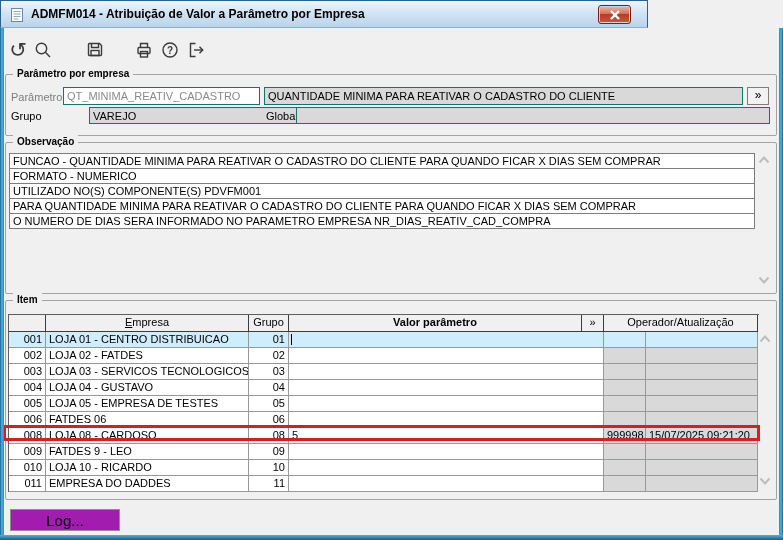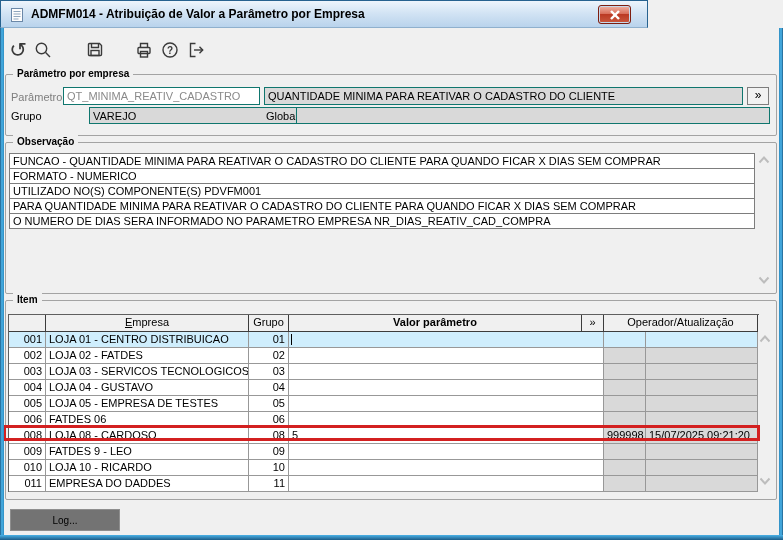--- a/index.html
+++ b/index.html
@@ -83,21 +83,21 @@
   .h-val { width:293px;font-weight:bold; } .h-chv { width:22px; } .h-opa { width:154px; }
   .grid-row.selected .cell { background:#cfeefd; }
   .caret { position:absolute; left:2px; top:2px; width:1px; height:11px; background:#000; }
   .red-box {
     position:absolute; left:-6px; top:-3px; width:757px; height:16px;
     border:3px solid #d32020; z-index:10; pointer-events:none;
   }
   
   .log-btn {
     position:absolute; left:10px; top:509px; width:110px; height:22px;
-    background:#737373; border:1px solid #8e8e8e; font-size:10px; cursor:pointer;
+    background:#a21caf; border:1px solid #8e8e8e; font-size:15px; cursor:pointer;
   }
 </style>
 </head>
 <body>
 
 <div class="window">
 
   <div class="titlebar">
     <span class="title-icon">
       <svg width="16" height="16" viewBox="0 0 16 16">

